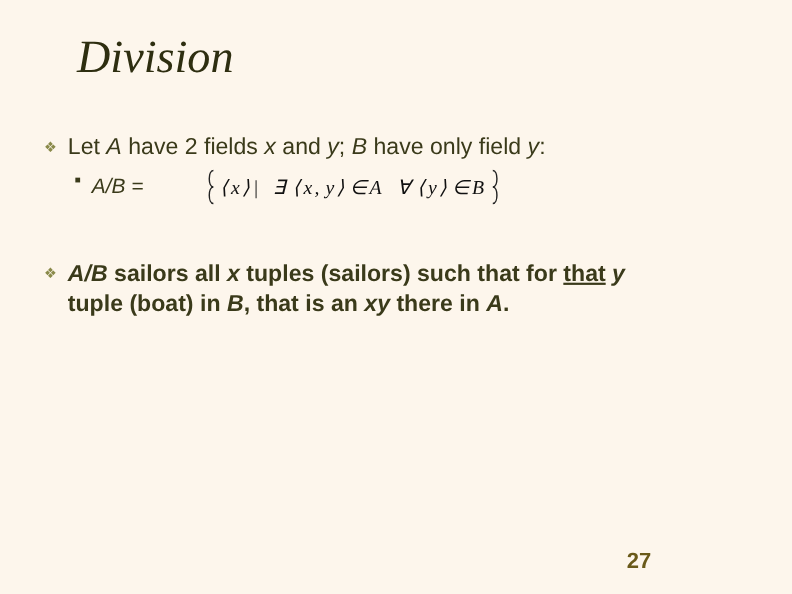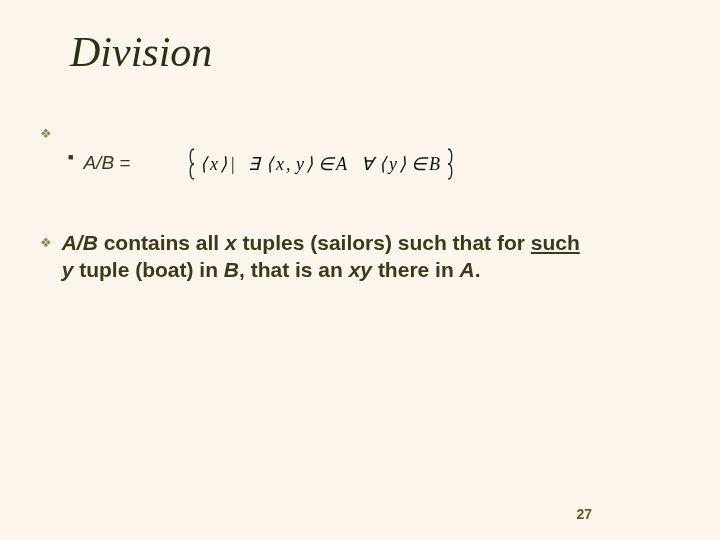--- a/index.html
+++ b/index.html
@@ -73,37 +73,40 @@
     margin-left: 50px;
     height: 38px;
   }
   .block2 {
     margin-top: 46px;
   }
   .page-num {
     position: absolute;
     right: 28px;
     bottom: 18px;
-    font-size: 14px;
+    font-size: 20px;
     font-weight: bold;
     color: #6a5a1a;
   }
   .ul { text-decoration: underline; }
   em.var { font-style: italic; }
 </style>
 </head>
 <body>
 <div class="slide">
 
   <div class="title">Division</div>
 
   <div class="body">
 
     <div class="bullet-row">
       <span class="dia">❖</span>
+      <span class="bullet-text">
+        <span>Let </span><em class="var">A</em><span> have 2 fields </span><em class="var">x</em><span> and </span><em class="var">y</em><span>;   </span><em class="var">B</em><span> have only field </span><em class="var">y</em><span>:</span>
+      </span>
     </div>
 
     <div class="sub">
       <span class="sq">■</span>
       <span class="bullet-text">
         <span>A/B =</span>
         <svg class="formula" width="270" height="38" viewBox="0 0 270 38">
           <g fill="none" stroke="#222" stroke-width="1.3">
             <path d="M8,4 C3,4 3,19 8,19 C3,19 3,34 8,34"></path>
             <path d="M262,4 C267,4 267,19 262,19 C267,19 267,34 262,34"></path>
@@ -128,20 +131,20 @@
             <text x="225" y="25">∈</text>
             <text x="243" y="25" font-style="italic">B</text>
           </g>
         </svg>
       </span>
     </div>
 
     <div class="bullet-row block2">
       <span class="dia">❖</span>
       <span class="bullet-text" style="font-weight:bold;">
-        <em class="var">A/B</em><span style="font-weight:bold"> contains all </span><em class="var">x</em><span> tuples (sailors) such that for </span><span class="ul">such</span><span> </span><em class="var">y</em><span> tuple (boat) in </span><em class="var">B</em><span>, that is an </span><em class="var">xy</em><span> there in </span><em class="var">A</em><span>.</span>
+        <em class="var">A/B</em><span style="font-weight:bold"> sailors all </span><em class="var">x</em><span> tuples (sailors) such that for </span><span class="ul">that</span><span> </span><em class="var">y</em><span> tuple (boat) in </span><em class="var">B</em><span>, that is an </span><em class="var">xy</em><span> there in </span><em class="var">A</em><span>.</span>
       </span>
     </div>
 
   </div>
 
   <div class="page-num">27</div>
 </div>
 
 </body></html>

